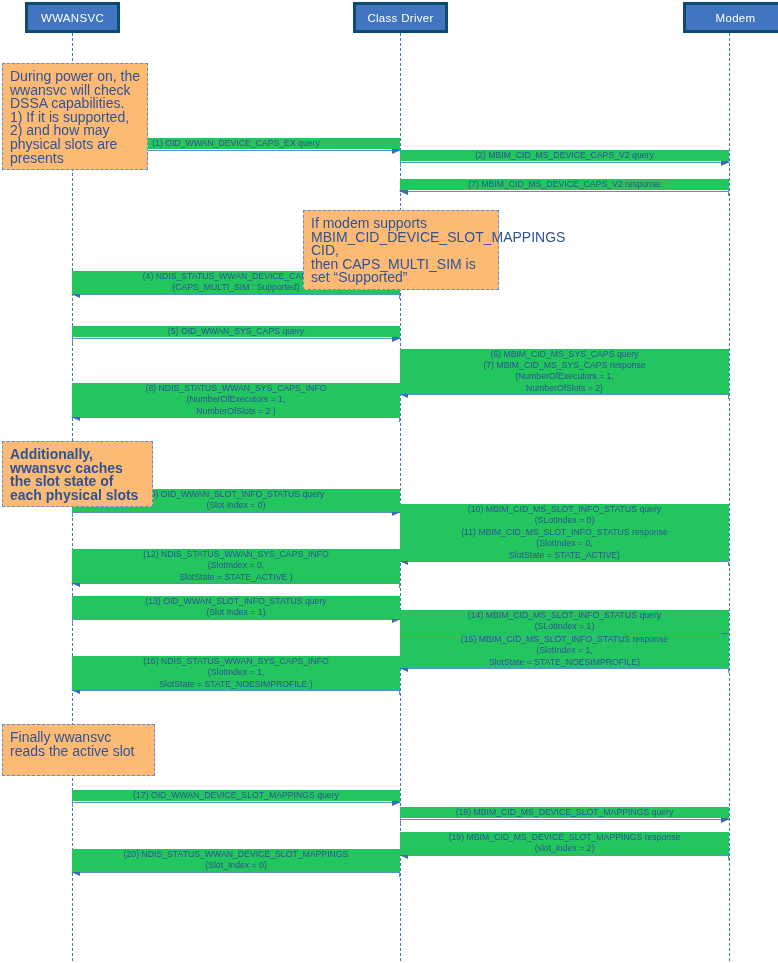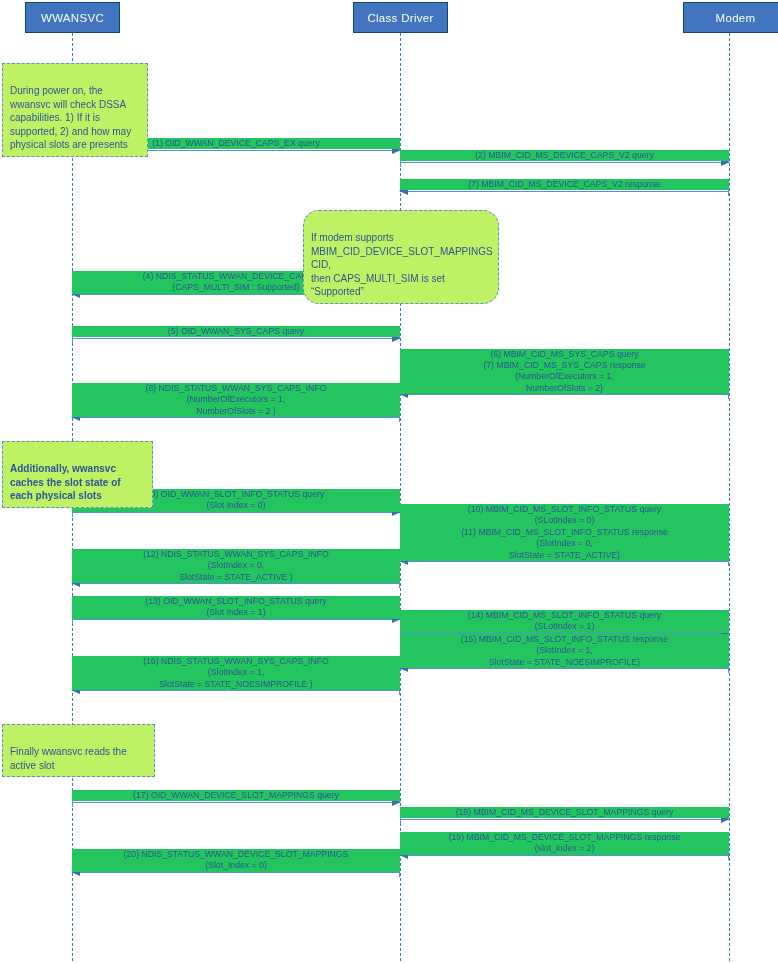--- a/index.html
+++ b/index.html
@@ -16,21 +16,21 @@
     width: 778px;
     height: 963px;
     overflow: hidden;
     background: #ffffff;
   }
   
   .actor-box {
     position: absolute;
     box-sizing: border-box;
     background: #4175C0;
-    border: 1px solid #0c4a6e;
+    border: 3px solid #0c4a6e;
     color: #ffffff;
     font-size: 11.5px;
     letter-spacing: .3px;
     display: flex;
     align-items: center;
     justify-content: center;
     text-align: center;
     height: 31px;
     top: 2px;
   }
@@ -39,26 +39,26 @@
     position: absolute;
     width: 0;
     border-left: 1.6px dashed #4175C0;
     top: 33px;
     height: 928px;
   }
   
   .note {
     position: absolute;
     box-sizing: border-box;
-    background: #bef264;
+    background: #fdba74;
     border: 1px dashed #5B8FD4;
     color: #2F5496;
-    font-size: 10px;
+    font-size: 14px;
     line-height: 13.6px;
-    padding: 20px 7px 4px 7px;
+    padding: 6px 7px 4px 7px;
     white-space: pre-line;
     z-index: 4;
   }
   
   .msg {
     position: absolute;
     height: 0;
     z-index: 3;
   }
   .msg .line {
@@ -269,19 +269,19 @@
       <div class="msg to-left" style="left: 72px; width: 328px; top: 872px;">
         <div class="line"></div>
         <div class="tail"></div>
         <div class="head"></div>
         <div class="label two">(20) NDIS_STATUS_WWAN_DEVICE_SLOT_MAPPINGS
 (Slot_Index = 0)</div>
       </div>
     </div>
   <div id="notes-layer">
       <div class="note" style="left: 2px; top: 63px; width: 146px; min-height: 66px;">During power on, the wwansvc will check DSSA capabilities. 1) If it is supported, 2) and how may physical slots are presents</div>
-      <div class="note" style="left: 303px; top: 210px; width: 196px; min-height: 64px; border-radius: 16px;">If modem supports
+      <div class="note" style="left: 303px; top: 210px; width: 196px; min-height: 64px;">If modem supports
 MBIM_CID_DEVICE_SLOT_MAPPINGS CID,
 then CAPS_MULTI_SIM is set “Supported”</div>
       <div class="note" style="left: 2px; top: 441px; width: 151px; min-height: 50px; font-weight: bold;">Additionally, wwansvc caches the slot state of each physical slots</div>
       <div class="note" style="left: 2px; top: 724px; width: 153px; min-height: 52px;">Finally wwansvc reads the active slot</div>
     </div>
 </div>
 
 </body></html>

